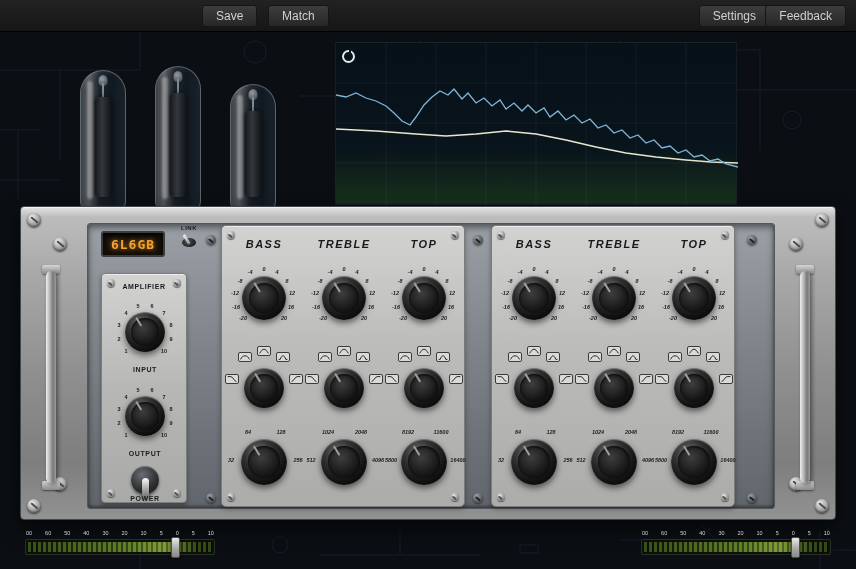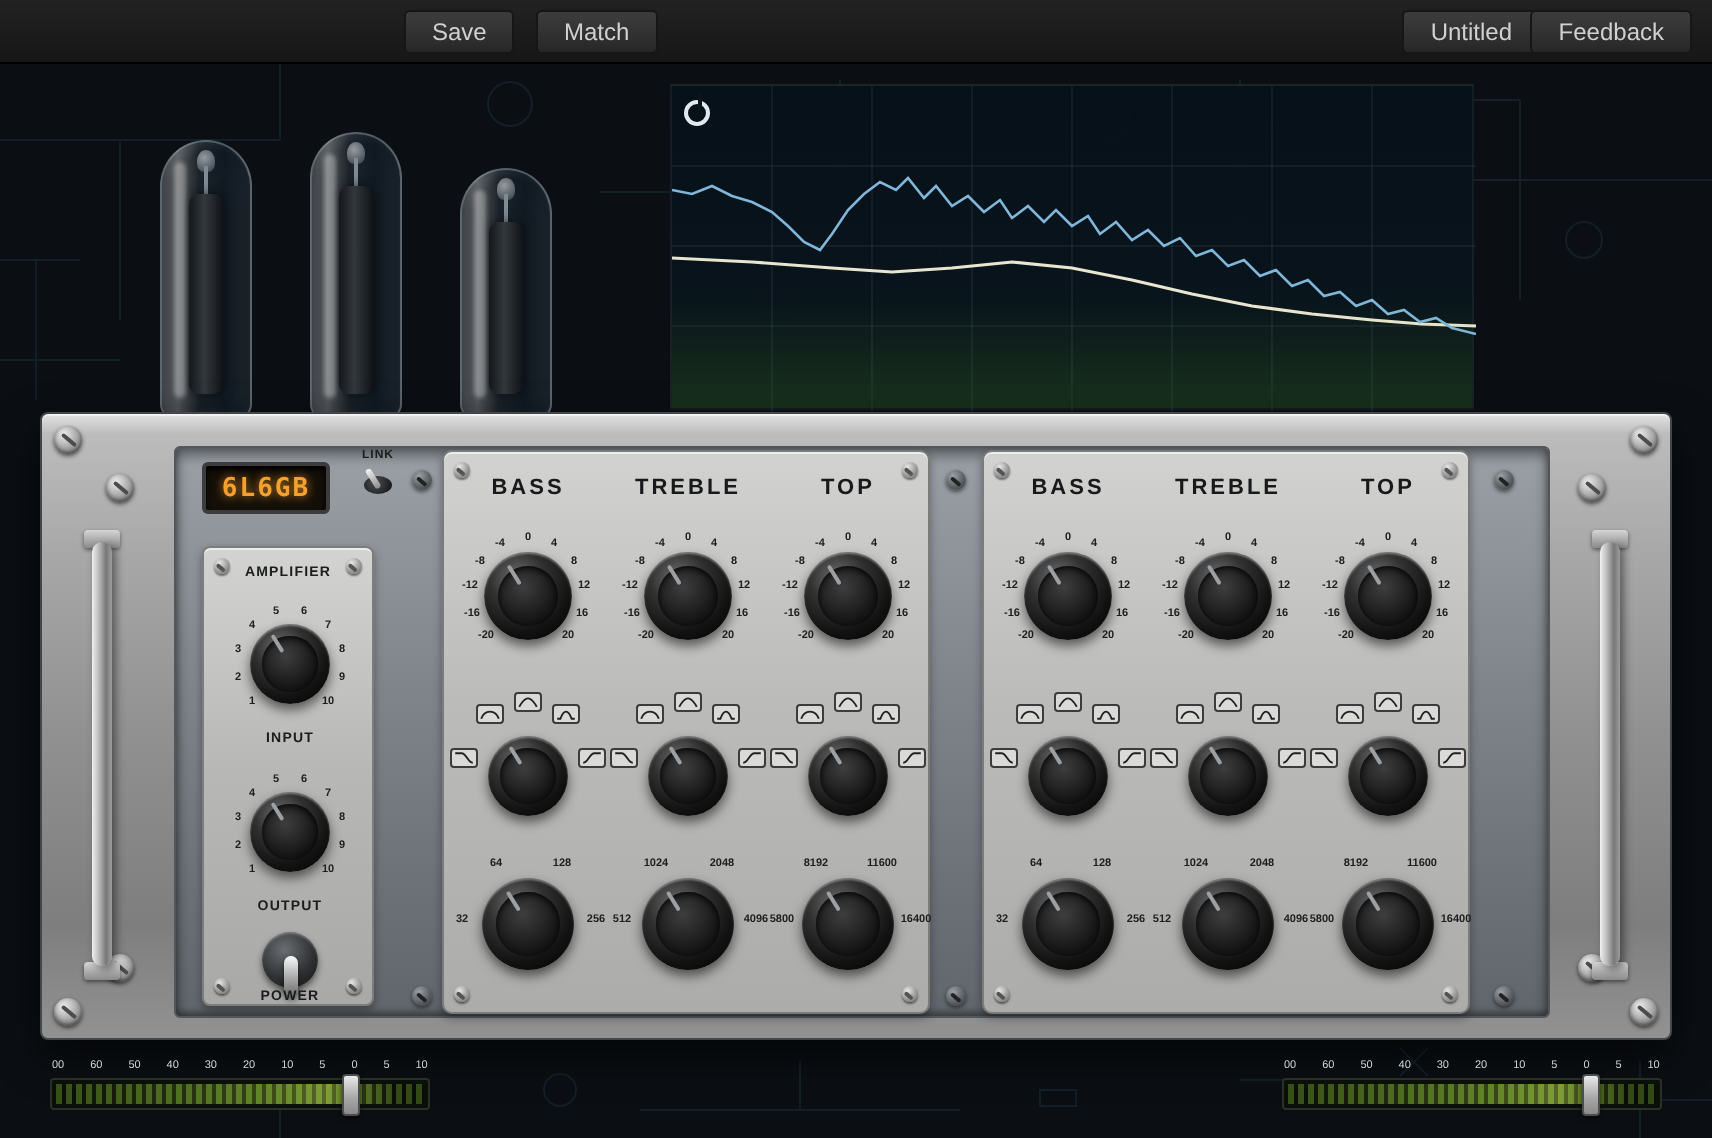--- a/index.html
+++ b/index.html
@@ -132,21 +132,21 @@
   
   .curve-icon { position:absolute; width:14px; height:10px; background:#dadad8;
     border:1px solid #3a3c3e; border-radius:2px; }
   .curve-icon svg { display:block; width:100%; height:100%; }
   .ci0{left:1px;top:32px}.ci1{left:14px;top:10px}.ci2{left:33px;top:4px}.ci3{left:52px;top:10px}.ci4{left:65px;top:32px}
 
   
   .eq-panel { position:absolute; top:18px; width:244px; height:282px;
     background:linear-gradient(180deg,#d2d2d0,#bbbbb9 45%,#acacaa);
     border:1px solid #7b7b79; border-radius:5px;
-    box-shadow:inset 0 1px 0 rgba(255,255,255,.6), 0 2px 5px rgba(0,0,0,.35); }
+    box-shadow:inset 0 1px 0 rgba(255,255,255,.6), 0 2px 5px rgba(0,0,0,.35);font-style:italic; }
   .eq-col-h { position:absolute; top:12px; width:80px; text-align:center; font-size:11px;
     font-weight:bold; color:#17191b; letter-spacing:1.5px; }
   .row1{top:30px;height:84px}.row2{top:116px;height:76px}.row3{top:192px;height:86px}
   .col0{left:2px}.col1{left:82px}.col2{left:162px}
   .s-tl{left:5px;top:5px}.s-tr{right:5px;top:5px}.s-bl{left:5px;bottom:5px}.s-br{right:5px;bottom:5px}
 
   
   .pow-wrap { position:absolute; left:0; top:190px; width:86px; height:40px; }
   .pow-base { position:absolute; left:29px; top:2px; width:28px; height:28px; border-radius:50%;
     background:radial-gradient(circle at 40% 32%, #6a6e72, #2c2e30 60%, #141516);
@@ -191,21 +191,21 @@
       <circle cx="280" cy="545" r="8"></circle>
       <path d="M320 555 H480 M400 530 V555"></path>
       <rect x="520" y="545" width="18" height="8"></rect>
       <path d="M820 530 V569 M790 550 H856"></path>
     </g>
   </svg>
 
   <header class="topbar">
     <button class="tb-btn" style="left:202px">Save</button>
     <button class="tb-btn" style="left:268px">Match</button>
-    <button class="tb-btn" style="right:86px">Untitled</button>
+    <button class="tb-btn" style="right:86px">Settings</button>
     <button class="tb-btn" style="right:10px">Feedback</button>
   </header>
 
   <div class="analyzer">
     <svg width="402" height="163" viewBox="0 0 402 163">
       <g stroke="rgba(140,180,200,0.08)" stroke-width="1">
         <line x1="50" y1="0" x2="50" y2="163"></line>
           <line x1="100" y1="0" x2="100" y2="163"></line>
         <line x1="150" y1="0" x2="150" y2="163"></line>
           <line x1="200" y1="0" x2="200" y2="163"></line>

